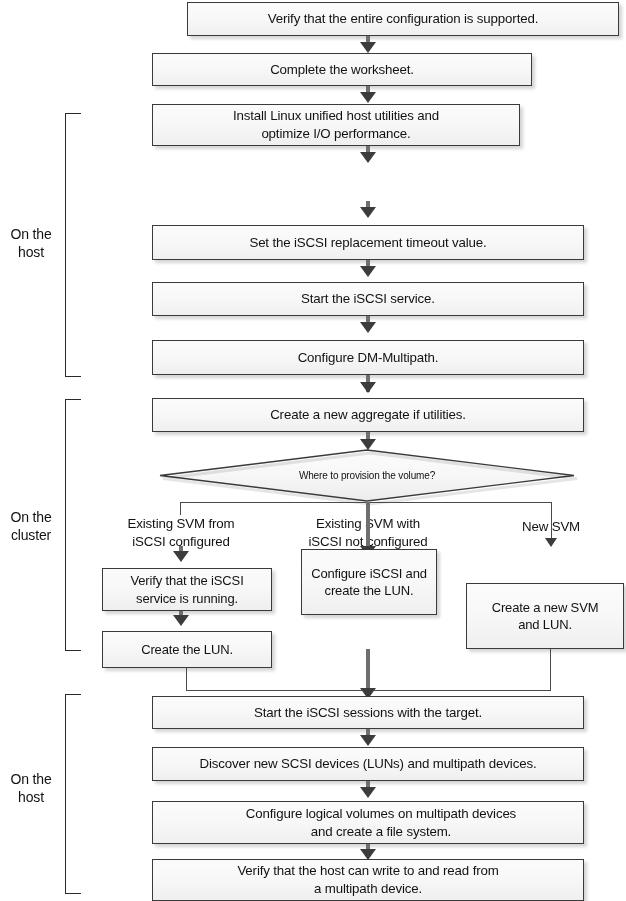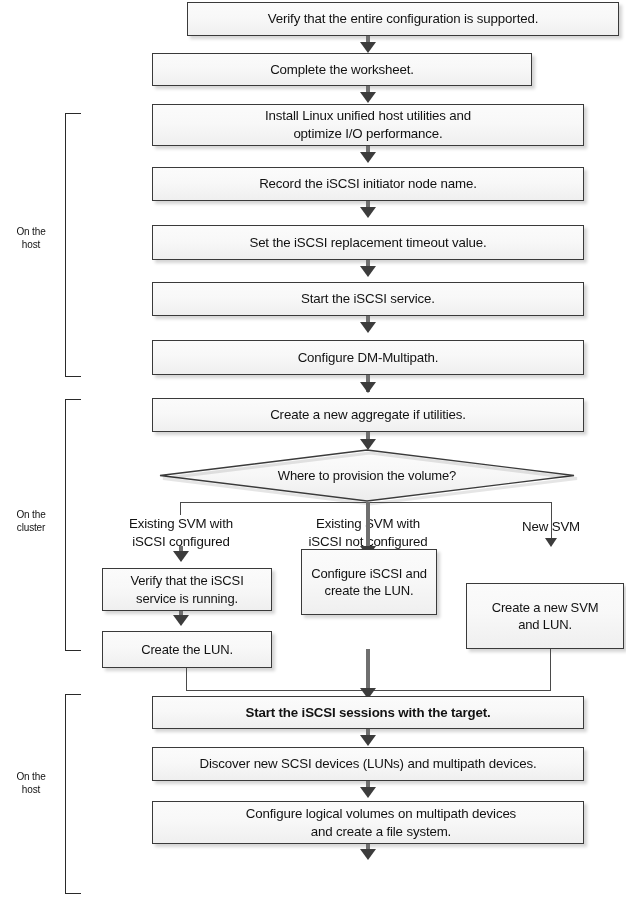--- a/index.html
+++ b/index.html
@@ -51,21 +51,21 @@
   }
   .diamond-label {
     position: absolute;
     left: 0;
     top: 0;
     width: 100%;
     height: 100%;
     display: flex;
     align-items: center;
     justify-content: center;
-    font-size: 13px;
+    font-size: 10px;
     color: #121212;
     letter-spacing: -0.15px;
   }
 
   
   .conn {
     position: absolute;
     background: #6f6f6f;
   }
   .conn-v { width: 4px; }
@@ -106,21 +106,21 @@
     position: absolute;
     border-left: 1.4px solid #2a2a2a;
     border-top: 1.4px solid #2a2a2a;
     border-bottom: 1.4px solid #2a2a2a;
     width: 16px;
     box-sizing: border-box;
   }
   .group-label {
     position: absolute;
     text-align: center;
-    font-size: 10px;
+    font-size: 14px;
     line-height: 1.32;
     color: #121212;
     white-space: pre-line;
     letter-spacing: -0.15px;
   }
 </style>
 </head>
 <body>
 
 <div id="canvas">
@@ -140,27 +140,26 @@
   <div class="node" style="left:152px; top:2px; width:432px; height:34px;margin-left:35px;">Verify that the entire configuration is supported.</div>
 
   <div class="conn conn-v" style="left:366px; top:36px; height:12px;"></div>
   <div class="arrowhead" style="left:360px; top:42px;"></div>
 
   <div class="node" style="left:152px; top:53px; width:380px; height:33px;">Complete the worksheet.</div>
 
   <div class="conn conn-v" style="left:366px; top:86px; height:13px;"></div>
   <div class="arrowhead" style="left:360px; top:92px;"></div>
 
-  <div class="node" style="left:152px; top:104px; width:432px; height:42px;">Install Linux unified host utilities and
+  <div class="node" style="left:152px; top:104px; width:368px; height:42px;">Install Linux unified host utilities and
 optimize I/O performance.</div>
 
   <div class="conn conn-v" style="left:366px; top:146px; height:14px;"></div>
   <div class="arrowhead" style="left:360px; top:152px;"></div>
 
-  <div class="node" style="left:152px; top:167px; width:432px; height:34px;">Record the iSCSI initiator node name.</div>
 
   <div class="conn conn-v" style="left:366px; top:201px; height:13px;"></div>
   <div class="arrowhead" style="left:360px; top:207px;"></div>
 
   <div class="node" style="left:152px; top:225px; width:432px; height:35px;">Set the iSCSI replacement timeout value.</div>
 
   <div class="conn conn-v" style="left:366px; top:260px; height:13px;"></div>
   <div class="arrowhead" style="left:360px; top:266px;"></div>
 
   <div class="node" style="left:152px; top:282px; width:432px; height:34px;">Start the iSCSI service.</div>
@@ -190,21 +189,21 @@
       <polygon points="209,1 416,26.5 209,52 2,26.5" fill="url(#dgrad)" stroke="#3a3a3a" stroke-width="1.4"></polygon>
       <polygon points="212,4 419,29.5 212,55 5,29.5" fill="none" stroke="rgba(0,0,0,0.10)" stroke-width="3"></polygon>
     </svg>
     <div class="diamond-label">Where to provision the volume?</div>
   </div>
 
   <div class="thinline-h thinline" style="left:180px; top:502px; width:372px;"></div>
   <div class="thinline-v thinline" style="left:180px; top:502px; height:13px;"></div>
   <div class="thinline-v thinline" style="left:550.6px; top:502px; height:40px;"></div>
 
-  <div class="branch-label" style="left:110px; top:515px; width:142px;">Existing SVM with
+  <div class="branch-label" style="left:110px; top:515px; width:142px;">Existing SVM from
 iSCSI configured</div>
   <div class="branch-label" style="left:292px; top:515px; width:152px;">Existing SVM with
 iSCSI not configured</div>
   <div class="branch-label" style="left:505px; top:518px; width:92px;">New SVM</div>
 
   <div class="conn conn-v" style="left:179px; top:546px; height:9px;"></div>
   <div class="arrowhead" style="left:173px; top:551px;"></div>
 
   <div class="node small" style="left:102px; top:568px; width:170px; height:43px;">Verify that the iSCSI
 service is running.</div>
@@ -225,30 +224,32 @@
   <div class="node small" style="left:466px; top:583px; width:158px; height:66px;">Create a new SVM
 and LUN.</div>
 
   <div class="thinline-v thinline" style="left:186px; top:668px; height:23px;"></div>
   <div class="thinline-h thinline" style="left:186px; top:689.6px; width:365px;"></div>
   <div class="thinline-v thinline" style="left:549.6px; top:649px; height:41px;"></div>
 
   <div class="conn conn-v" style="left:366px; top:649px; height:46px;"></div>
   <div class="arrowhead" style="left:360px; top:688px;"></div>
 
-  <div class="node" style="left:152px; top:696px; width:432px; height:33px;font-weight:bold;">Start the iSCSI sessions with the target.</div>
+  <div class="node" style="left:152px; top:696px; width:432px; height:33px;">Start the iSCSI sessions with the target.</div>
 
   <div class="conn conn-v" style="left:366px; top:729px; height:13px;"></div>
   <div class="arrowhead" style="left:360px; top:735px;"></div>
 
   <div class="node" style="left:152px; top:747px; width:432px; height:34px;">Discover new SCSI devices (LUNs) and multipath devices.</div>
 
   <div class="conn conn-v" style="left:366px; top:781px; height:13px;"></div>
   <div class="arrowhead" style="left:360px; top:787px;"></div>
 
   <div class="node" style="left:152px; top:801px; width:432px; height:43px;padding-left:32px;">Configure logical volumes on multipath devices
 and create a file system.</div>
 
   <div class="conn conn-v" style="left:366px; top:844px; height:12px;"></div>
   <div class="arrowhead" style="left:360px; top:849px;"></div>
 
+  <div class="node" style="left:152px; top:859px; width:432px; height:42px;">Verify that the host can write to and read from
+a multipath device.</div>
 
 </div>
 
 </body></html>

